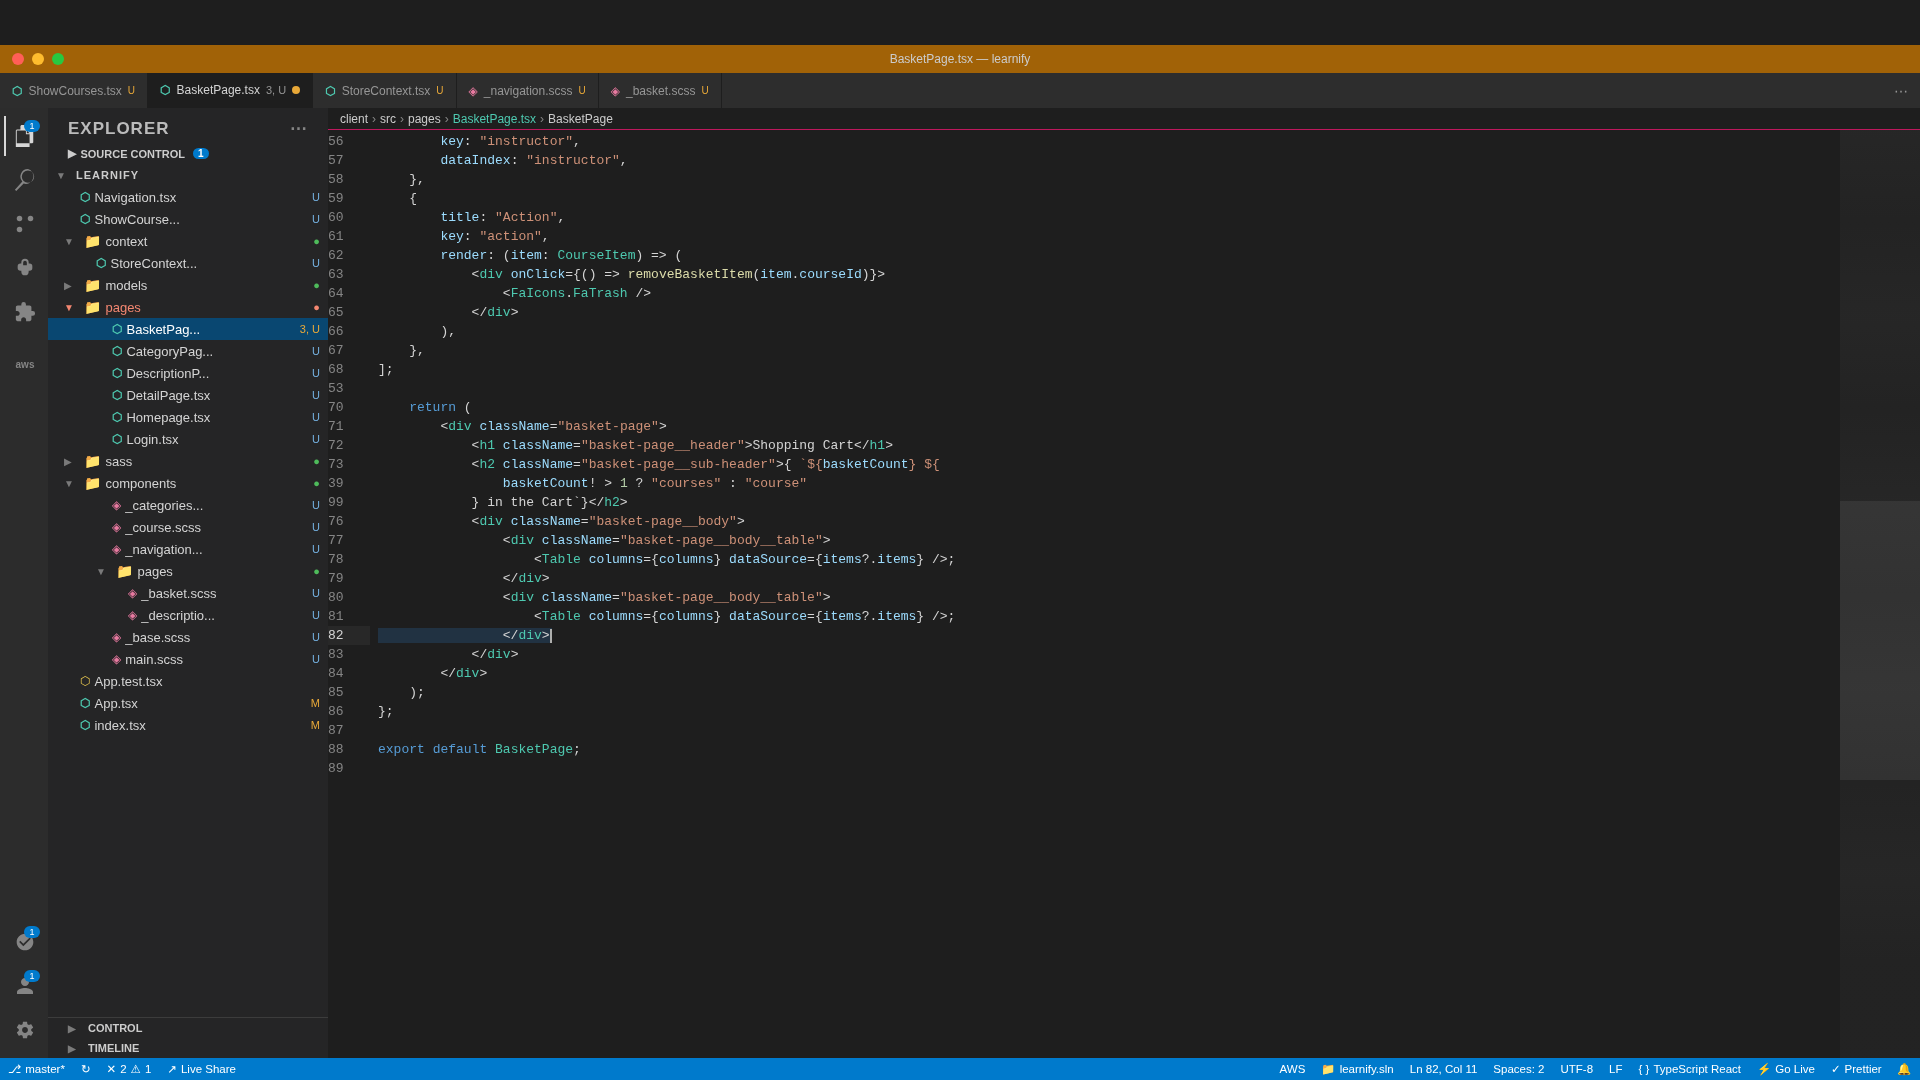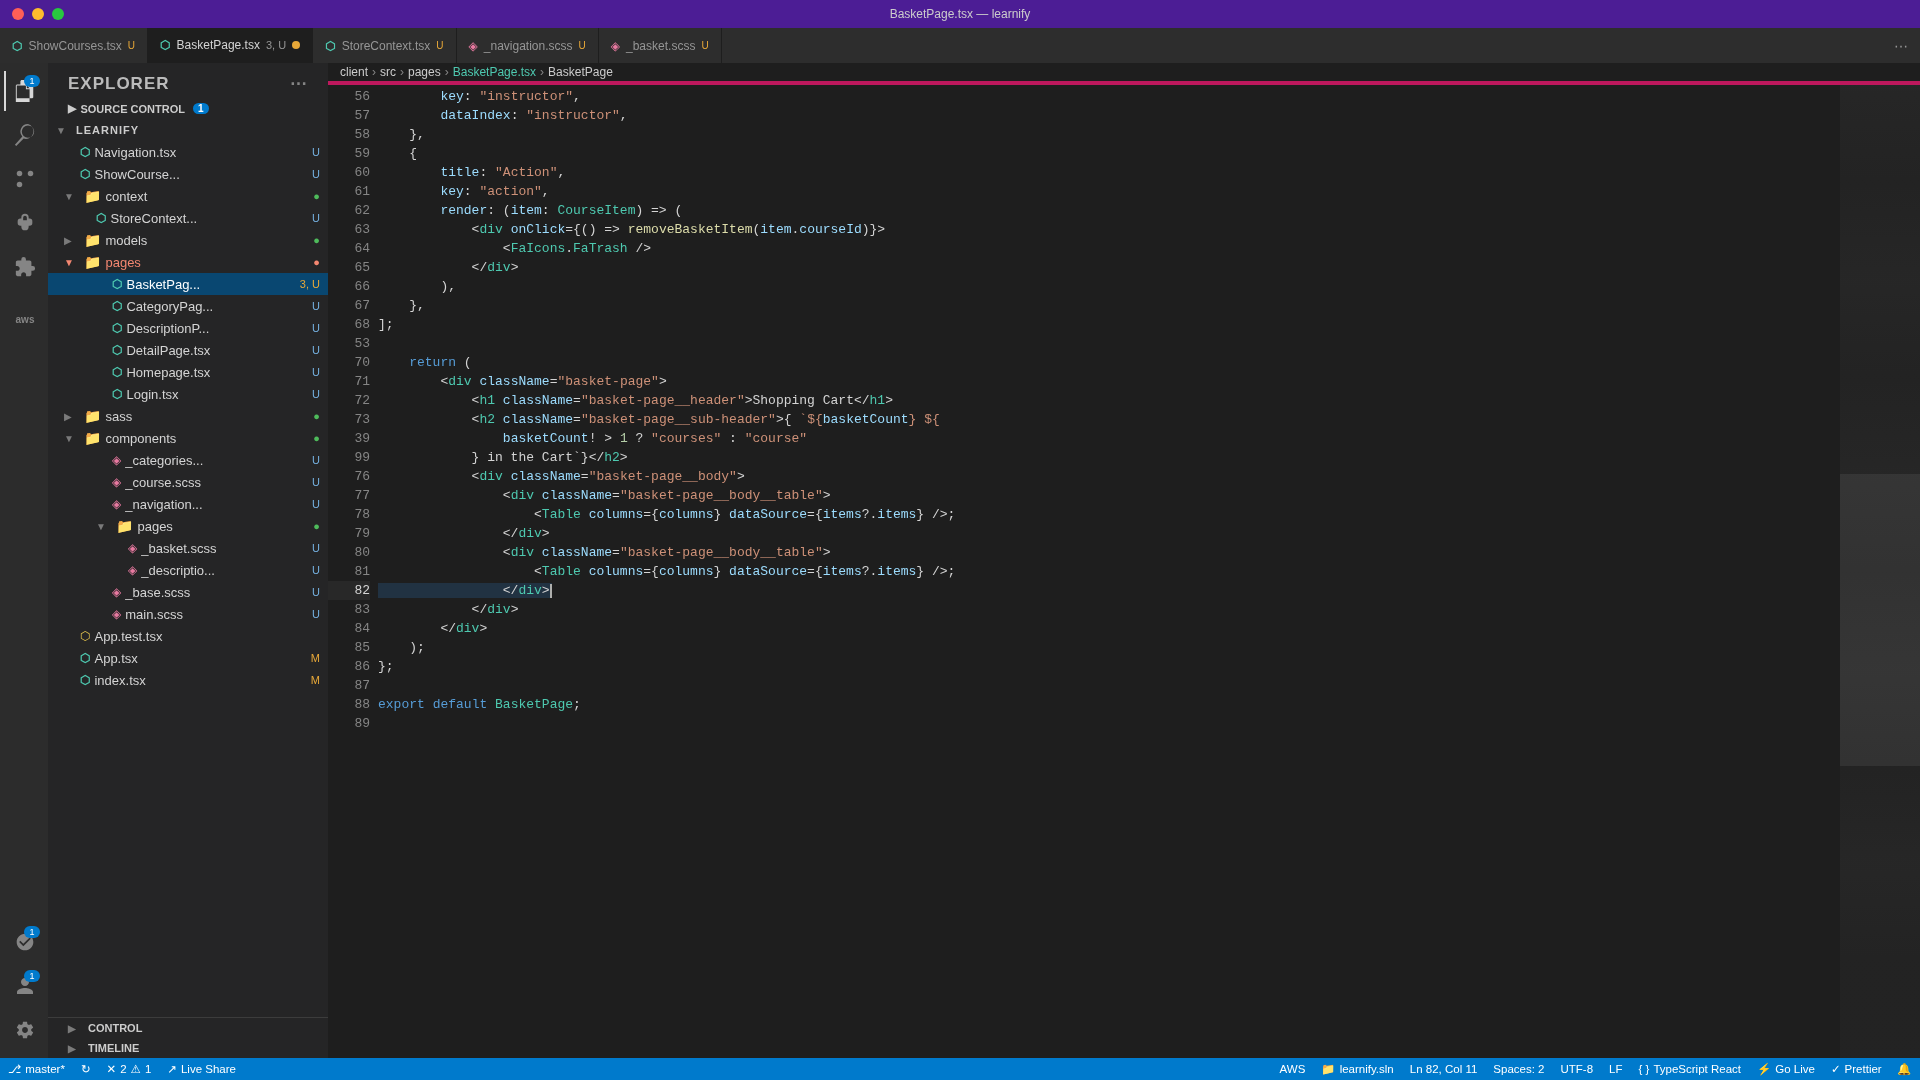--- a/index.html
+++ b/index.html
@@ -11,26 +11,27 @@
       width: 1920px;
       height: 1080px;
       overflow: hidden;
       display: flex;
       flex-direction: column;
     }
 
     
     .title-bar {
       height: 28px;
-      background: #4c1d95;
+      background: #a16207;
       display: flex;
       align-items: center;
       justify-content: center;
       position: relative;
       flex-shrink: 0;
+      margin-top: 45px;
     }
     .title-bar-controls {
       position: absolute;
       left: 12px;
       display: flex;
       gap: 8px;
     }
     .title-bar-btn {
       width: 12px;
       height: 12px;
@@ -260,42 +261,42 @@
 
     
     .breadcrumb {
       height: 22px;
       background: #1e1e1e;
       display: flex;
       align-items: center;
       padding: 8px 12px;
       font-size: 12px;
       color: #cccccc;
-      border-bottom: 4px solid #be185d;
+      border-bottom: 1px solid #be185d;
       gap: 4px;
       flex-shrink: 0;
     }
     .breadcrumb-sep { color: #858585; }
 
     
     .code-editor {
       flex: 1;
       display: flex;
       overflow: hidden;
       background: #1e1e1e;
     }
     .line-numbers {
       width: 50px;
       background: #1e1e1e;
       color: #858585;
       font-family: 'Consolas', 'Courier New', monospace;
       font-size: 13px;
       line-height: 19px;
       padding: 0 8px 0 0;
-      text-align: right;
+      text-align: left;
       flex-shrink: 0;
       user-select: none;
       padding-top: 2px;
     }
     .code-content {
       flex: 1;
       font-family: 'Consolas', 'Courier New', monospace;
       font-size: 13px;
       line-height: 19px;
       padding-top: 2px;

